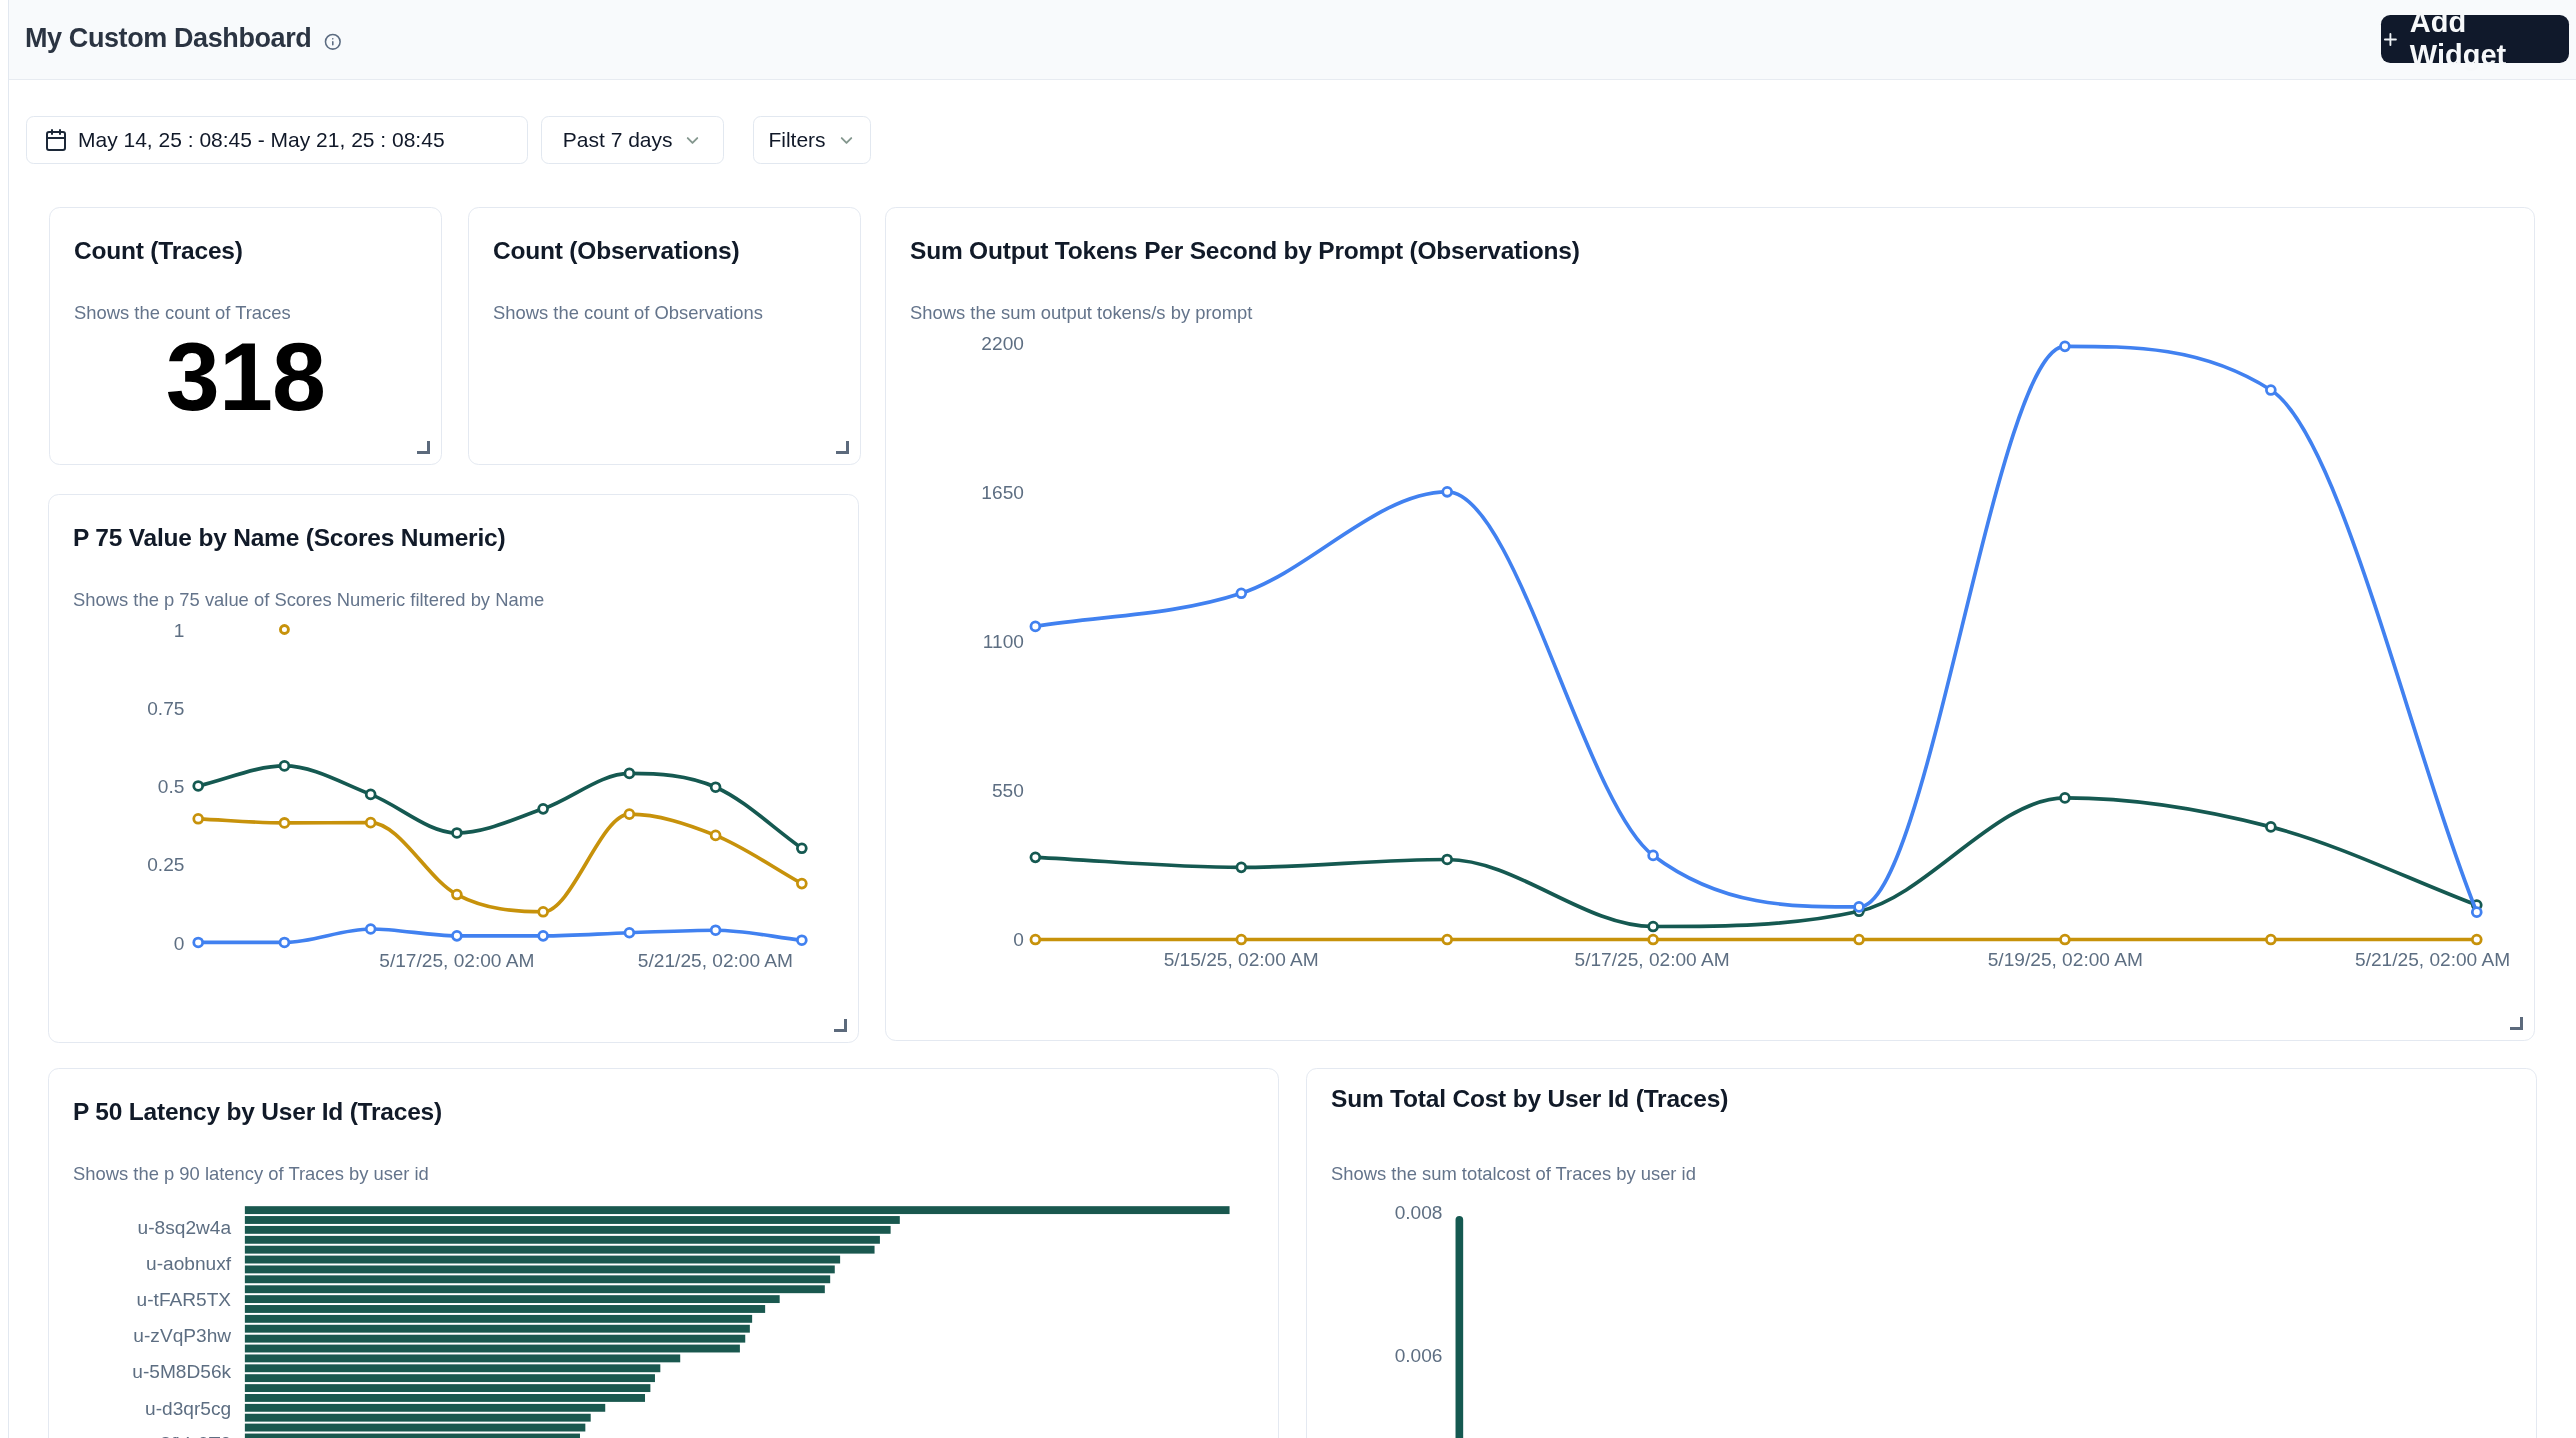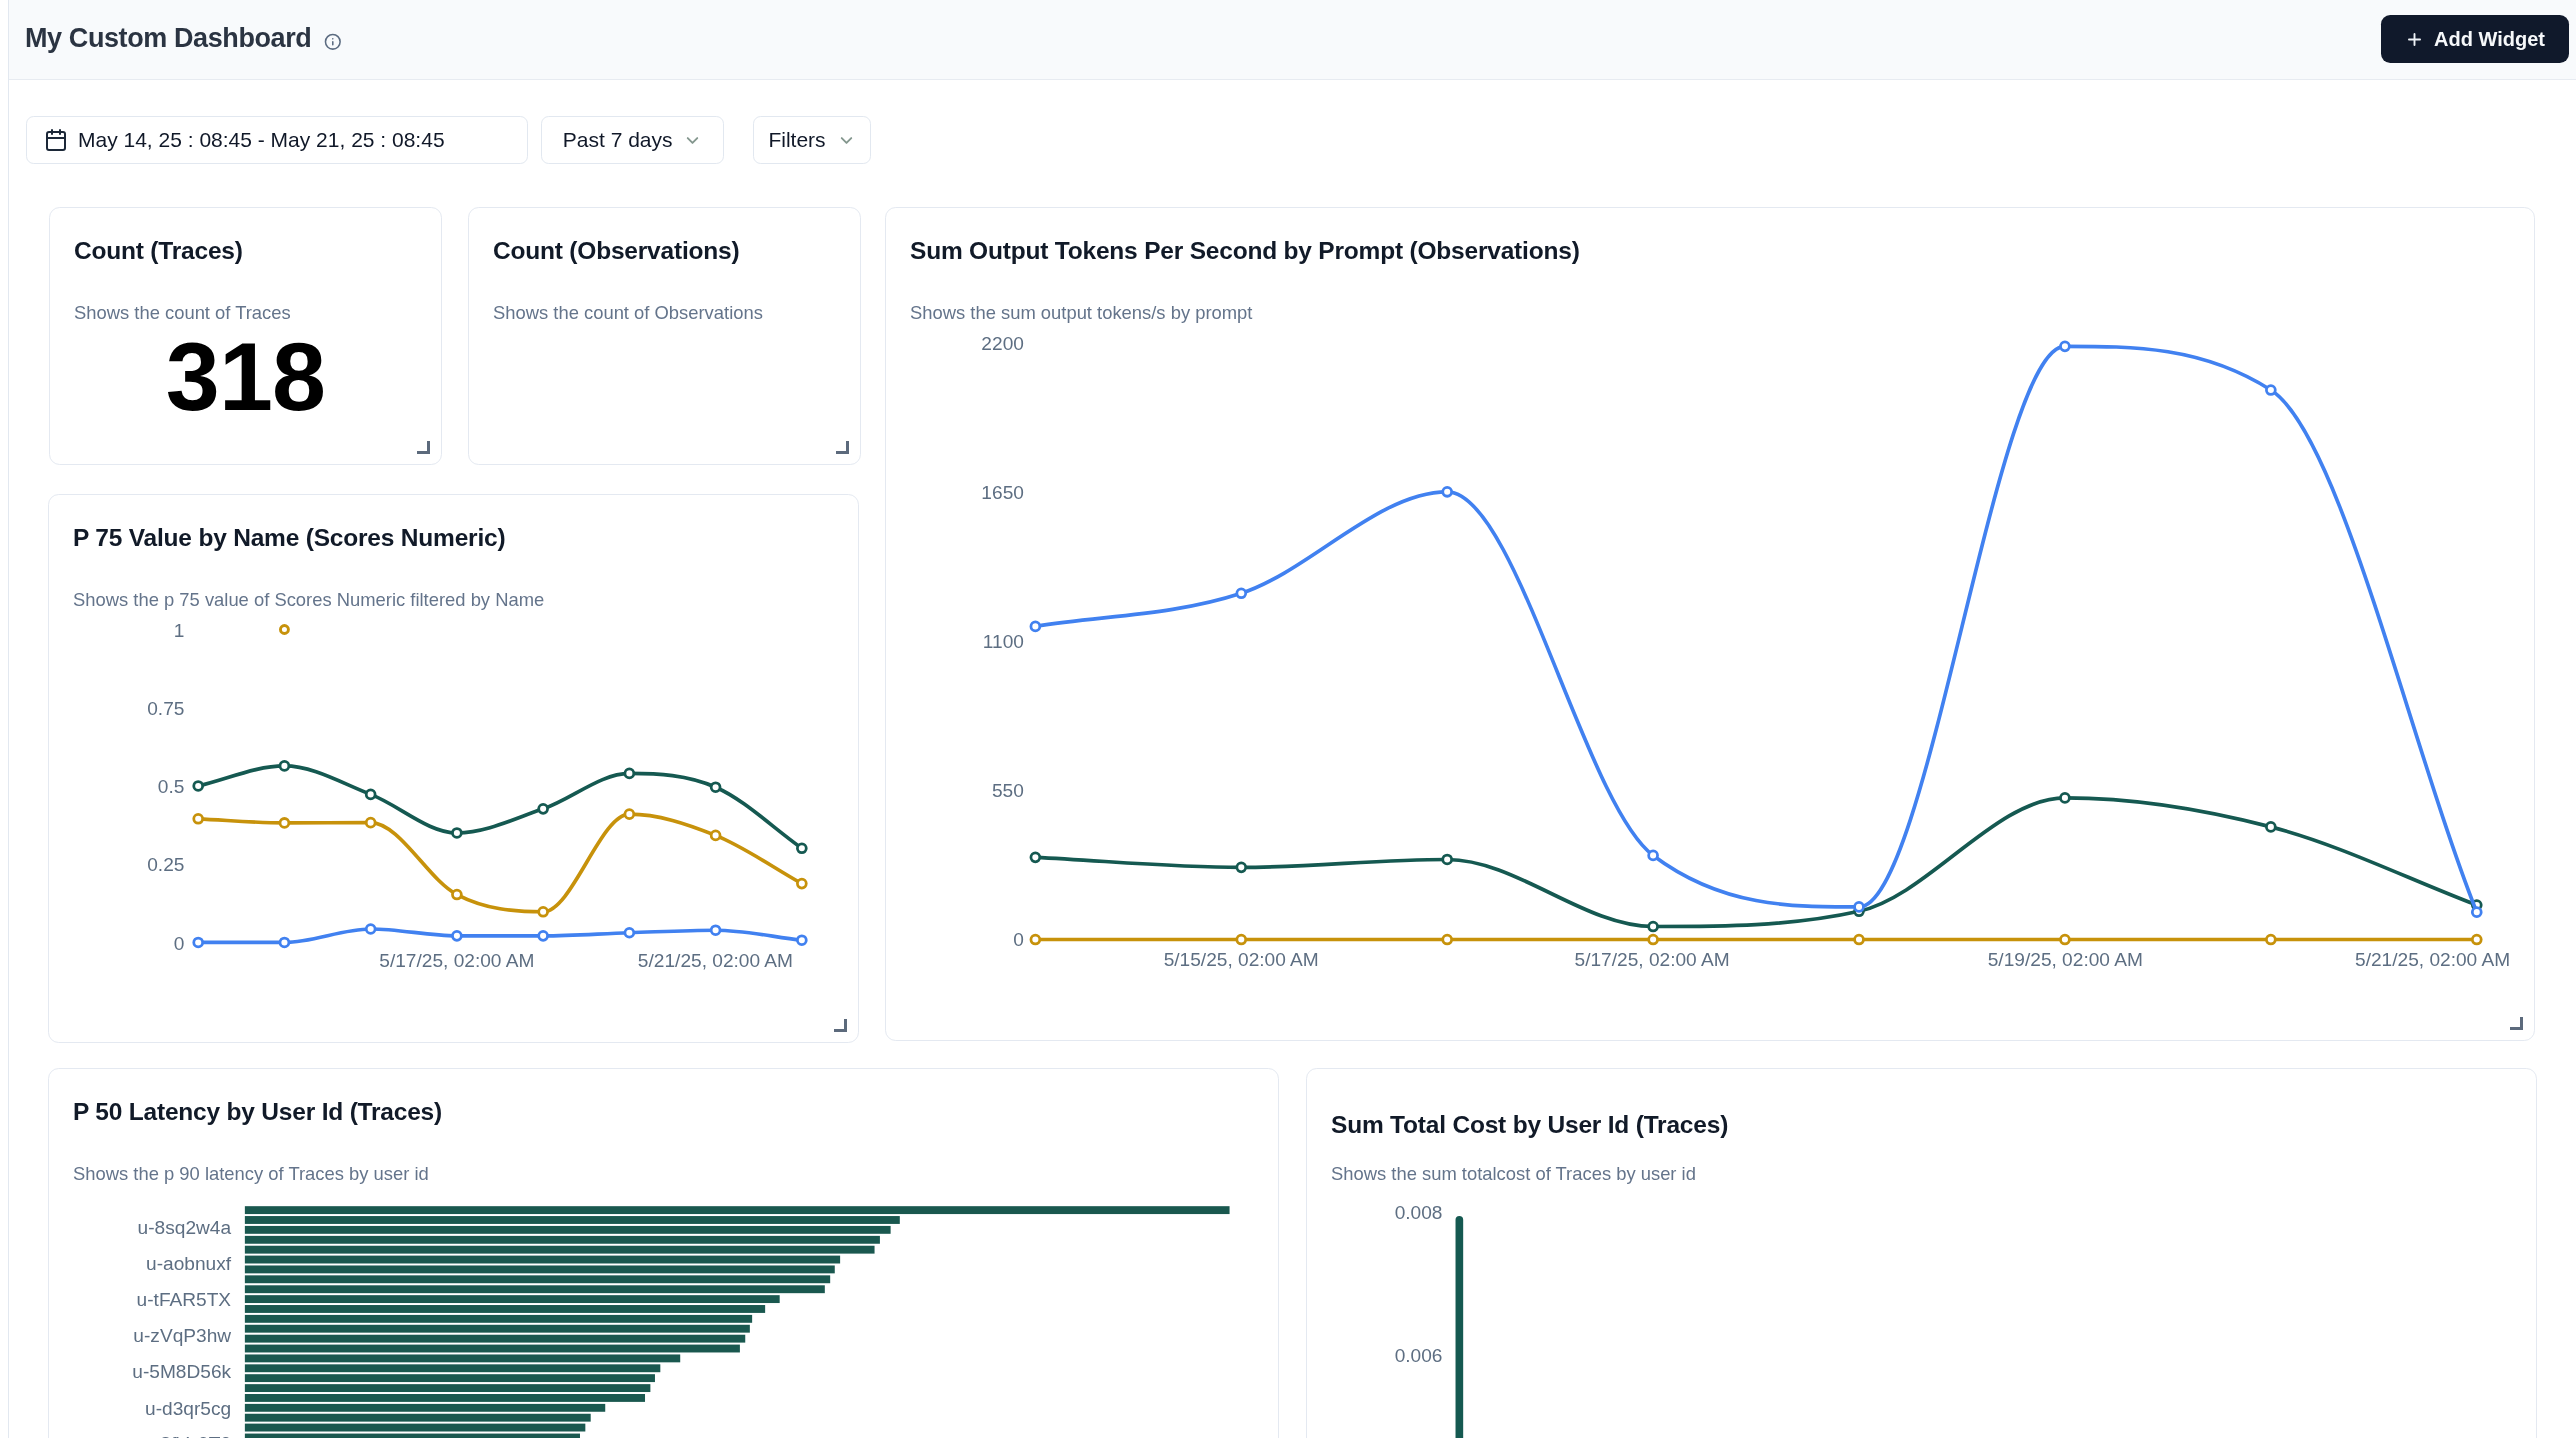--- a/index.html
+++ b/index.html
@@ -4,21 +4,21 @@
 <style>
   * { margin:0; padding:0; box-sizing:border-box; }
   html,body { width:2576px; height:1439px; background:#fff; overflow:hidden;
     font-family:"Liberation Sans", sans-serif; }
   .hdr { position:absolute; left:7.7px; top:0; width:2568px; height:80px;
     background:#f8fafc; border-bottom:1.5px solid #e7ebf1; }
   .sideline { position:absolute; left:7.7px; top:0; width:1.5px; height:1439px; background:#e2e8f0; }
   .hdr-title { position:absolute; left:25px; top:23px; font-size:27px; font-weight:700;
     color:#2b3442; letter-spacing:-0.4px; }
   .addw { position:absolute; left:2381px; top:15.3px; width:188px; height:48px;
-    background:#10192b; border-radius:9.2px; color:#f6f8fa; font-size:20px; font-weight:600;
+    background:#10192b; border-radius:9.2px; color:#f6f8fa; font-size:29px; font-weight:600;
     display:flex; align-items:center; justify-content:center; gap:10px; }
   .btn { position:absolute; top:116px; height:48px; border:1.5px solid #e2e8f0;
     border-radius:7.7px; background:#fff; display:flex; align-items:center; }
   .btxt { font-size:21px; color:#101828; font-weight:500; }
   .card { position:absolute; background:#fff; border:1.5px solid #e4e9f1; border-radius:10.7px; }
   .ct { position:absolute; left:24px; font-size:24.5px; font-weight:600; color:#111a28; letter-spacing:-0.2px; }
   .cs { position:absolute; left:24px; font-size:18.4px; color:#64748b;margin-top:19px; }
   .bignum { position:absolute; left:0; width:100%; text-align:center; font-size:97px;
     font-weight:700; color:#000000; letter-spacing:-0.8px; }
   .rsz { position:absolute; right:11.5px; bottom:10px; width:13px; height:13px;
@@ -205,21 +205,21 @@
 <rect x="256" y="411.6" width="530" height="10.3" fill="#1a584f"></rect>
 <rect x="256" y="424.5" width="523" height="10.3" fill="#1a584f"></rect>
 <rect x="256" y="437.4" width="471" height="10.3" fill="#1a584f"></rect>
 <rect x="256" y="450.3" width="452" height="10.3" fill="#1a584f"></rect>
 <rect x="256" y="463.2" width="445" height="10.3" fill="#1a584f"></rect>
 <rect x="256" y="476.2" width="438" height="10.3" fill="#1a584f"></rect>
   </svg>
 </div>
 
 <div class="card" style="left:1306px; top:1068px; width:1231px; height:549px;">
-  <div class="ct" style="top:42px;">Sum Total Cost by User Id (Traces)</div>
+  <div class="ct" style="top:16px;">Sum Total Cost by User Id (Traces)</div>
   <div class="cs" style="top:75px;">Shows the sum totalcost of Traces by user id</div>
   <svg width="1228" height="370" viewBox="0 0 1604 483" style="position:absolute;left:0;top:0;">
     <g text-anchor="end">
       <text class="tick" x="177" y="196">0.008</text>
       <text class="tick" x="177" y="382">0.006</text>
     </g>
     <path d="M194,197 a5,5 0 0 1 5,-5 a5,5 0 0 1 5,5 v286 h-10 z" fill="#155951"></path>
   </svg>
 </div>
 

